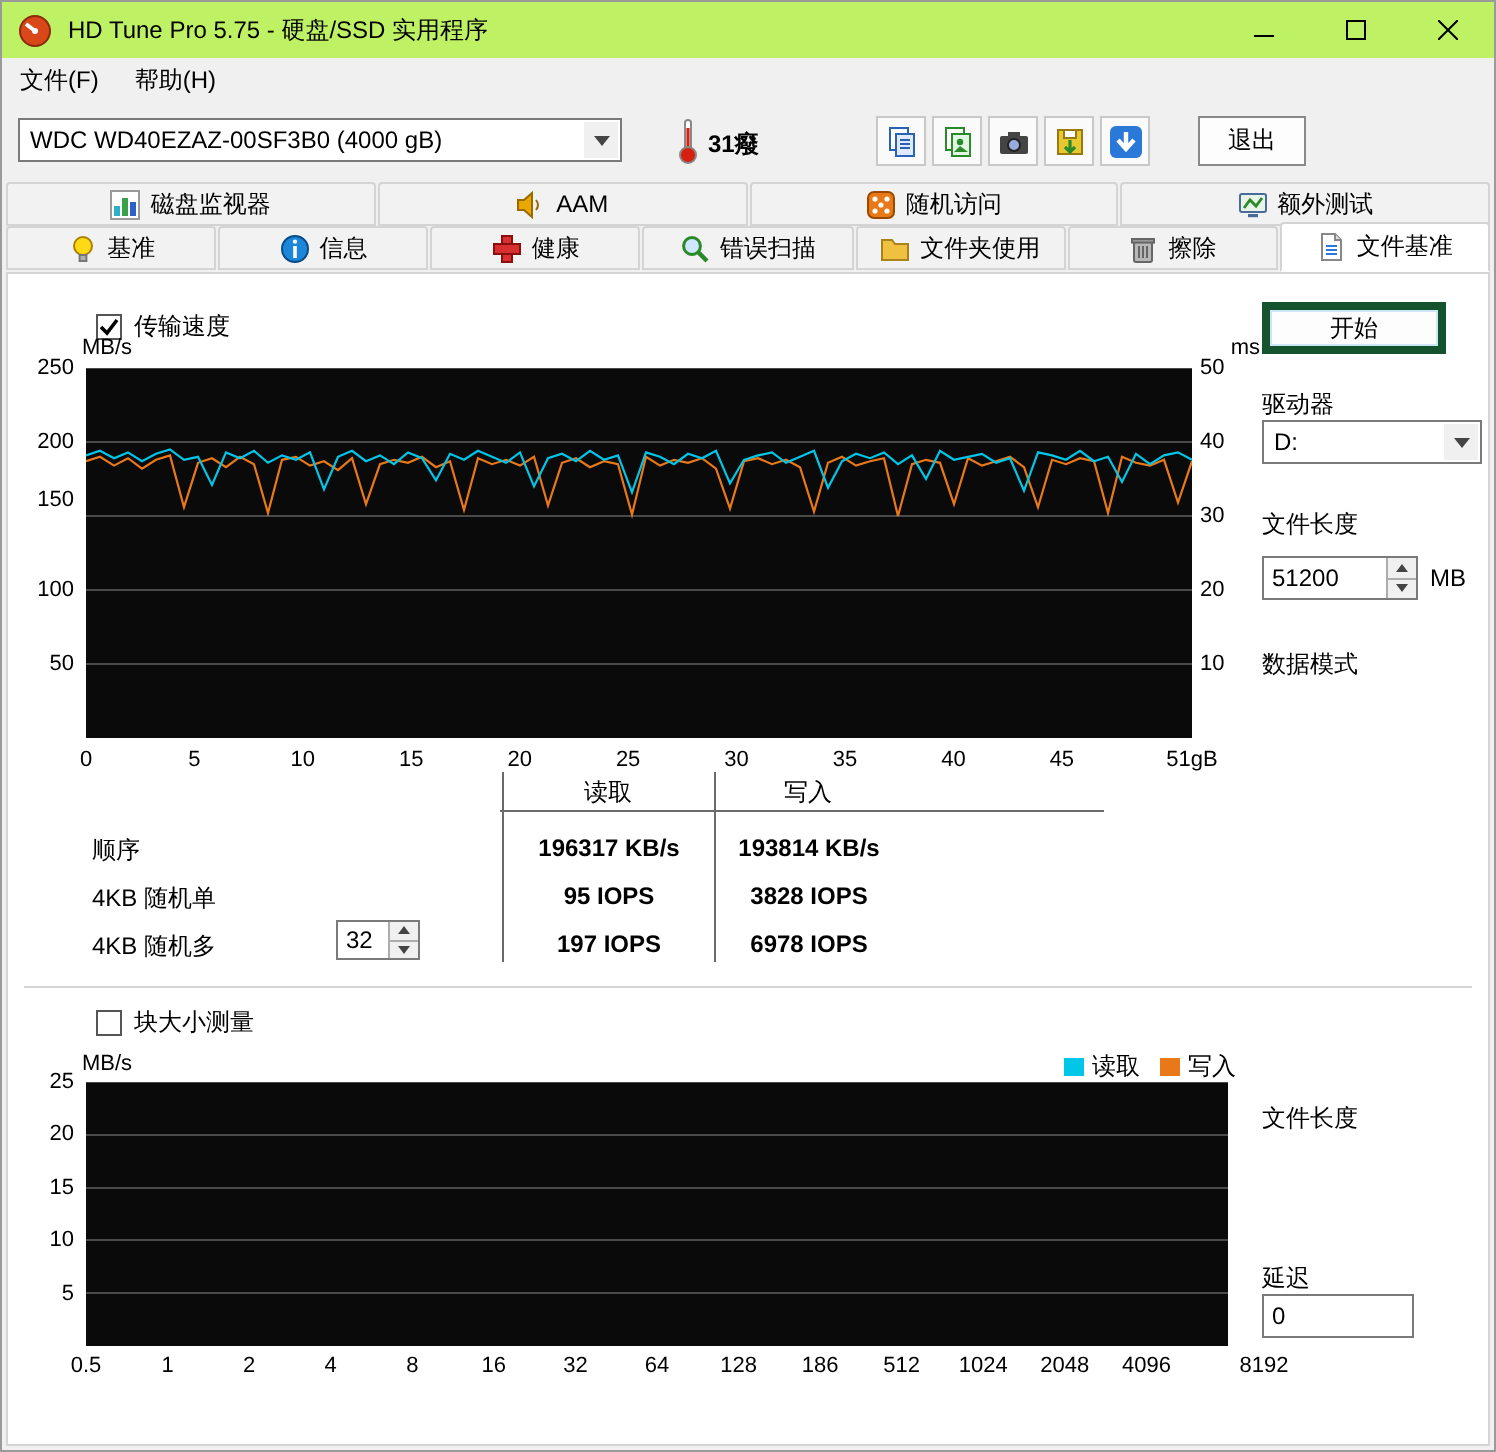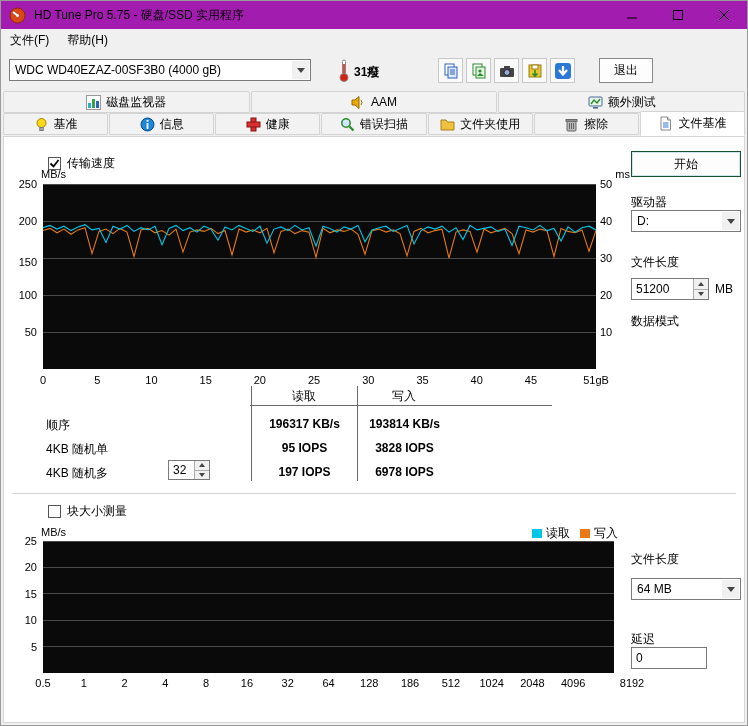--- a/index.html
+++ b/index.html
@@ -1,21 +1,21 @@
 <!DOCTYPE html>
 <html><head>
 <meta charset="utf-8">
 <style>
   * { margin:0; padding:0; box-sizing:border-box; }
   html,body { width:748px; height:726px; }
   body { font-family:"Liberation Sans","DejaVu Sans",sans-serif; font-size:12px; background:#f0f0f0; overflow:hidden; color:#000; }
   .window { position:relative; width:748px; height:726px; background:#f0f0f0; box-shadow: inset 0 0 0 1px #9a9a9a; }
 
   
-  .titlebar { position:absolute; left:1px; top:1px; right:1px; height:28px; background:#a21caf; display:flex; align-items:center; }
+  .titlebar { position:absolute; left:1px; top:1px; right:1px; height:28px; background:#bef264; display:flex; align-items:center; }
   .app-icon { margin-left:8px; width:17px; height:17px; display:inline-flex; }
   .title-text { margin-left:8px; font-size:12px; }
   .winbtns { position:absolute; right:0; top:0; height:28px; display:flex; }
   .winbtn { width:46px; height:28px; display:flex; align-items:center; justify-content:center; }
 
   
   .menubar { position:absolute; left:1px; top:29px; right:1px; height:22px; display:flex; align-items:center; }
   .menu-item { padding:3px 9px; }
 
   
@@ -67,21 +67,21 @@
   .spinbtn { flex:1; background:#f0f0f0; display:flex; align-items:center; justify-content:center; }
   .spinbtn:first-child { border-bottom:1px solid #adadad; }
 
   .divider { position:absolute; height:1px; background:#d4d4d4; }
 
   .legend { position:absolute; display:flex; align-items:center; gap:4px; font-size:12px; }
   .swatch { width:10px; height:9px; display:inline-block; }
 
   
   .side-label { position:absolute; font-size:12px; }
-  .start-btn { position:absolute; left:627px; top:14px; width:110px; height:26px; background:#fdfdfd; border:1px solid #14532d; box-shadow: inset 0 0 0 1px #cde6f7; font-size:12px; font-family:Liberation Sans, sans-serif; }
+  .start-btn { position:absolute; left:627px; top:14px; width:92px; height:26px; background:#fdfdfd; border:4px solid #14532d; box-shadow: inset 0 0 0 1px #cde6f7; font-size:12px; font-family:Liberation Sans, sans-serif; }
   .side-combo { position:absolute; width:110px; height:22px; }
   .textbox { position:absolute; background:#fff; border:1px solid #7a7a7a; }
   .textbox input { width:100%; height:100%; border:none; outline:none; font-size:12px; font-family:inherit; padding:0 4px; }
 </style>
 </head>
 <body>
 
 <div class="window">
 
   <div class="titlebar">
@@ -191,20 +191,33 @@
           <svg width="15" height="15" viewBox="0 0 15 15">
             <polygon points="1,5 4,5 8,1.5 8,13.5 4,10 1,10" fill="#e8a800" stroke="#9a6a00"></polygon>
             <path d="M10 5 Q12 7.5 10 10" stroke="#9a6a00" fill="none"></path>
           </svg>
         </span>
       <span>AAM</span>
     </div>
     <div class="tab">
       <span class="ticon">
           <svg width="15" height="15" viewBox="0 0 15 15">
+            <rect x="1" y="1" width="13" height="13" rx="3" fill="#e87818" stroke="#9a4a00"></rect>
+            <circle cx="4.5" cy="4.5" r="1.3" fill="#fff"></circle>
+            <circle cx="10.5" cy="4.5" r="1.3" fill="#fff"></circle>
+            <circle cx="7.5" cy="7.5" r="1.3" fill="#fff"></circle>
+            <circle cx="4.5" cy="10.5" r="1.3" fill="#fff"></circle>
+            <circle cx="10.5" cy="10.5" r="1.3" fill="#fff"></circle>
+          </svg>
+        </span>
+      <span>随机访问</span>
+    </div>
+    <div class="tab">
+      <span class="ticon">
+          <svg width="15" height="15" viewBox="0 0 15 15">
             <rect x="1" y="2" width="13" height="9" rx="1" fill="#e8f4e8" stroke="#4a6a9a"></rect>
             <path d="M3 9 L6 5 L9 8 L12 4" stroke="#2a8a2a" stroke-width="1.4" fill="none"></path>
             <rect x="5" y="12" width="5" height="1.6" fill="#4a6a9a"></rect>
           </svg>
         </span>
       <span>额外测试</span>
     </div>
   </div>
 
   <div class="tabrow tabrow2">
@@ -289,21 +302,21 @@
       </span>
       <span class="cb-label">传输速度</span>
     </div>
 
     <span class="axis-label" style="left:37px; top:31px;">MB/s</span>
     <span class="axis-label" style="left:598px; top:31px; width:28px; text-align:right;">ms</span>
 
     <div class="yl" style="left:2px; top:47px; width:33px; height:185px;">
         <span style="top: 0px;">250</span>
         <span style="top: 37px;">200</span>
-        <span style="top: 78px;">150</span>
+        <span style="top: 66px;">150</span>
         <span style="top: 111px;">100</span>
         <span style="top: 148px;">50</span>
       </div>
     <svg class="chart" style="left:39px; top:47px;" width="553" height="185" viewBox="0 0 553 185" preserveAspectRatio="none" shape-rendering="crispEdges">
         <line x1="0" y1="0.0" x2="553" y2="0.0" stroke="#4a4a4a" stroke-width="1"></line>
         <line x1="0" y1="37.0" x2="553" y2="37.0" stroke="#4a4a4a" stroke-width="1"></line>
         <line x1="0" y1="74.0" x2="553" y2="74.0" stroke="#4a4a4a" stroke-width="1"></line>
         <line x1="0" y1="111.0" x2="553" y2="111.0" stroke="#4a4a4a" stroke-width="1"></line>
         <line x1="0" y1="148.0" x2="553" y2="148.0" stroke="#4a4a4a" stroke-width="1"></line>
         <polyline points="0.0,46.6 7.0,44.4 14.0,48.8 21.0,45.1 28.0,50.3 35.0,45.9 42.0,43.7 49.0,69.6 56.0,47.4 63.0,45.1 70.0,49.6 77.0,44.4 84.0,48.1 91.0,72.5 98.0,45.9 105.0,44.4 112.0,48.8 119.0,46.6 126.0,51.1 133.0,45.1 140.0,68.1 147.0,48.1 154.0,45.9 161.0,47.4 168.0,44.4 175.0,49.6 182.0,46.6 189.0,71.0 196.0,45.1 203.0,48.1 210.0,45.9 217.0,48.8 224.0,44.4 231.0,68.8 238.0,47.4 245.0,45.1 252.0,49.6 259.0,46.6 266.0,48.1 273.0,73.3 280.0,44.4 287.0,48.8 294.0,45.9 301.0,47.4 308.0,45.1 315.0,50.3 322.0,70.3 329.0,46.6 336.0,45.1 343.0,48.1 350.0,45.9 357.0,49.6 364.0,71.8 371.0,47.4 378.0,44.4 385.0,48.8 392.0,46.6 399.0,45.1 406.0,74.0 413.0,48.1 420.0,45.9 427.0,47.4 434.0,68.1 441.0,45.1 448.0,48.8 455.0,46.6 462.0,44.4 469.0,49.6 476.0,69.6 483.0,45.9 490.0,48.1 497.0,45.1 504.0,46.6 511.0,72.5 518.0,44.4 525.0,47.4 532.0,48.8 539.0,45.9 546.0,67.3 553.0,46.6" fill="none" stroke="#e87818" stroke-width="1.1" shape-rendering="auto"></polyline>
@@ -423,29 +436,23 @@
           <span class="spinbtn">
             <span class="tri-up-s"></span>
           </span>
           <span class="spinbtn">
             <span class="tri-down-s"></span>
           </span>
         </span>
     </div>
     <span class="side-label" style="left:711px; top:145px;">MB</span>
 
-    <span class="side-label" style="left:627px; top:176px;">数据模式</span>
+    <span class="side-label" style="left:627px; top:187px;">数据模式</span>
 
     <span class="side-label" style="left:627px; top:414px;">文件长度</span>
-    <div class="combo side-combo" style="left:627px; top:441px;">
-      <span class="combo-text">64 MB</span>
-      <span class="combo-arrow">
-          <span class="tri-down"></span>
-        </span>
-    </div>
 
     <span class="side-label" style="left:627px; top:494px;">延迟</span>
     <div class="textbox" style="left:627px; top:510px; width:76px; height:22px;">
       <input value="0" style="">
     </div>
 
   </div>
 </div>
 
 </body></html>

